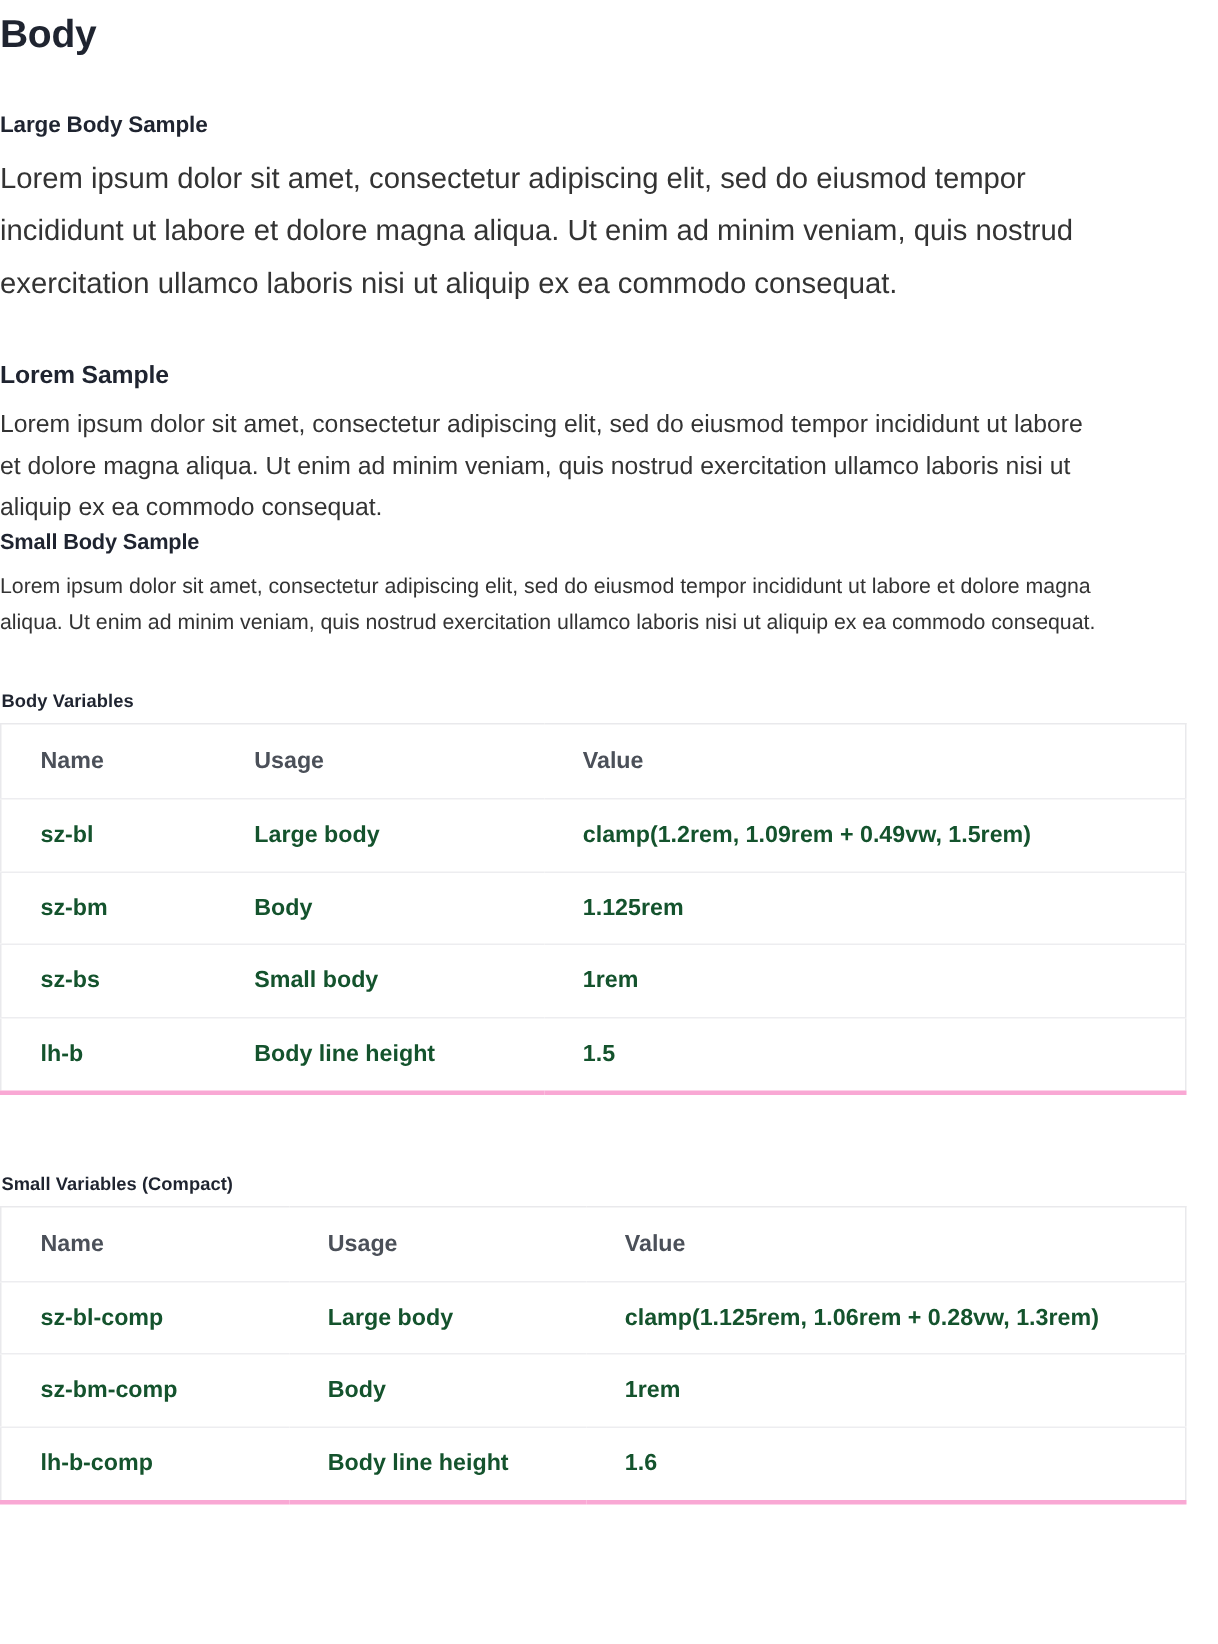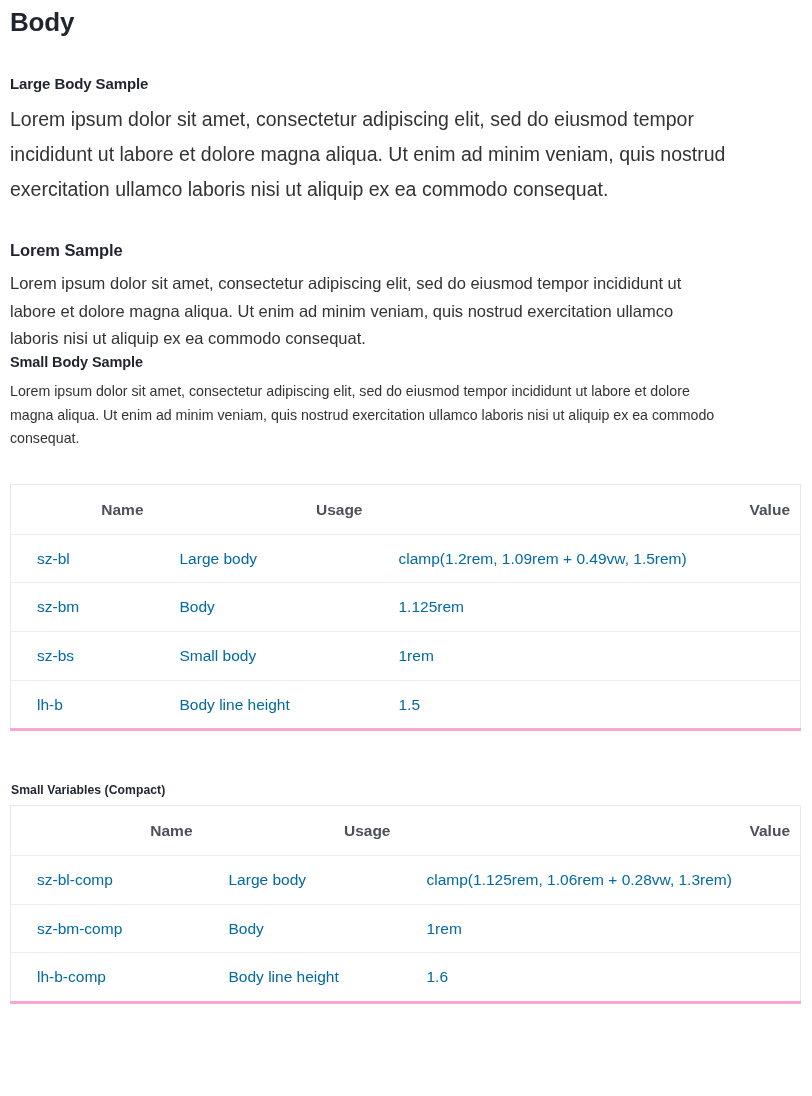--- a/index.html
+++ b/index.html
@@ -9,21 +9,21 @@
   }
   body {
     width: 812px;
     height: 1096px;
     overflow: hidden;
     font-family: "Liberation Sans", sans-serif;
     color: #333333;
     -webkit-font-smoothing: antialiased;
   }
   .page {
-    padding: 0 10px;
+    padding: 0 0;
     box-sizing: border-box;
     width: 736px;
   }
 
   
   .page-title {
     font-size: 26px;
     font-weight: 700;
     color: #1f2430;
     letter-spacing: -0.2px;
@@ -77,25 +77,24 @@
     text-align: left;
     border-bottom: 1px solid #ededf0;
     vertical-align: middle;
     font-size: 15.5px;
     line-height: 1.4;
   }
   table.vars th {
     color: #4b5059;
     font-weight: 700;
     padding: 14px 10px 13px 26px;
-    text-align: right;
   }
   table.vars td {
-    color: #0369a1;
-    font-weight: 400;
+    color: #14532d;
+    font-weight: 700;
     padding: 13px 10px 13px 26px;
   }
   table.vars tr:last-child td { border-bottom: 3px solid #f9a8d4; }
 
   
   .t1 col.c-name  { width: 143px; }
   .t1 col.c-usage { width: 219px; }
   .t1 col.c-value { width: 428px; }
 
   
@@ -119,20 +118,21 @@
     <h3 class="sample-heading md">Lorem Sample</h3>
     <p class="sample-text md">Lorem ipsum dolor sit amet, consectetur adipiscing elit, sed do eiusmod tempor incididunt ut labore et dolore magna aliqua. Ut enim ad minim veniam, quis nostrud exercitation ullamco laboris nisi ut aliquip ex ea commodo consequat.</p>
   </section>
 
   <section class="sample-block small">
     <h4 class="sample-heading sm">Small Body Sample</h4>
     <p class="sample-text sm">Lorem ipsum dolor sit amet, consectetur adipiscing elit, sed do eiusmod tempor incididunt ut labore et dolore magna aliqua. Ut enim ad minim veniam, quis nostrud exercitation ullamco laboris nisi ut aliquip ex ea commodo consequat.</p>
   </section>
 
   <section class="table-wrap first-table">
+    <div class="table-caption">Body Variables</div>
     <table class="vars t1">
       <colgroup>
         <col class="c-name">
           <col class="c-usage">
           <col class="c-value">
       </colgroup>
       <thead>
         <tr>
           <th>Name</th>
           <th>Usage</th>

